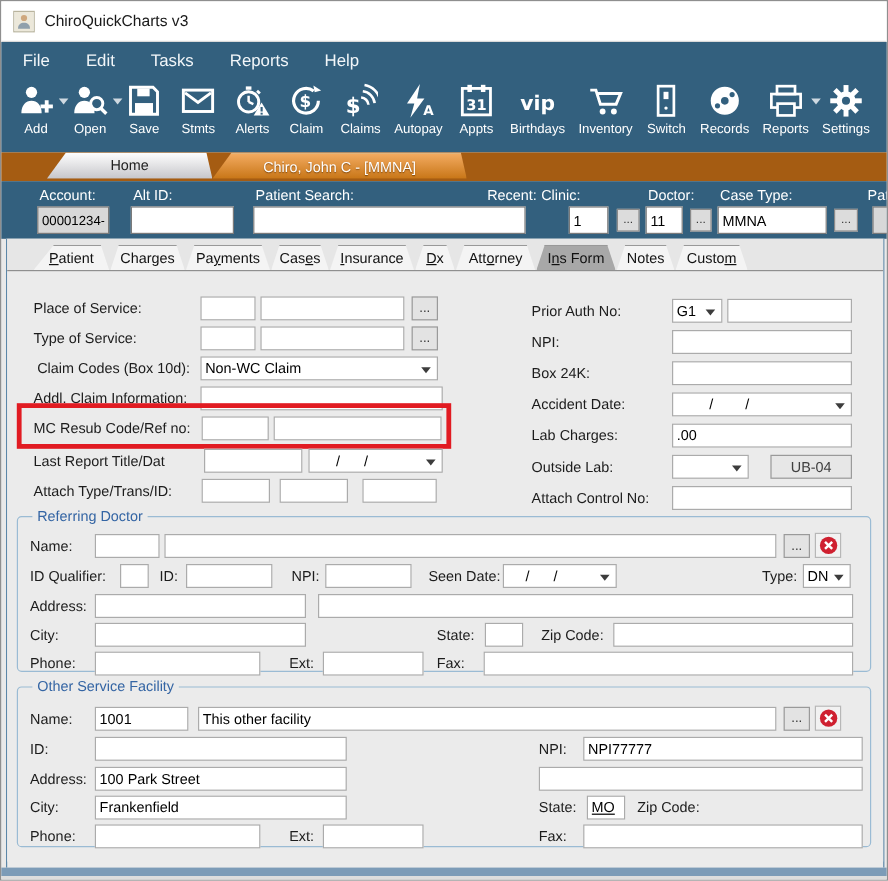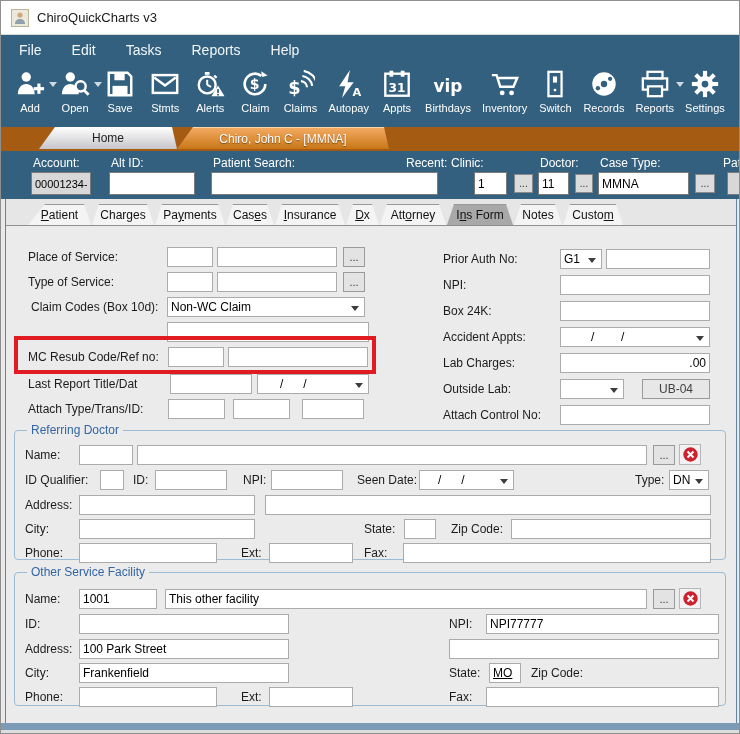--- a/index.html
+++ b/index.html
@@ -40,21 +40,21 @@
   .client{position:absolute;left:4px;top:198px;width:732px;height:524px;background:#EBEBEB;border-left:1px solid #5C87A8;border-right:1px solid #5C87A8;}
   .tabstrip{position:relative;height:26px;padding-top:5px;display:flex;align-items:flex-end;padding-left:22px;background:#E6E6E6;}
   .mtab{height:21px;display:flex;align-items:center;justify-content:center;font-size:12px;color:#111;background:#F4F4F4;clip-path:polygon(7px 0,calc(100% - 7px) 0,100% 100%,0 100%);padding:0 4px;margin-right:1px;border-top:1px solid #999;}
   .mtab:first-child{clip-path:polygon(17px 0,calc(100% - 7px) 0,100% 100%,0 100%);}
   .mtab.sel{background:#A8A8A8;font-weight:normal;}
   .mtab u{text-decoration:underline;}
   .pane{position:relative;height:493px;border-top:1px solid #8f8f8f;background:#EBEBEB;}
 
   .lbl{position:absolute;font-size:12px;color:#1c1c1c;white-space:nowrap;line-height:20px;}
   .fld{position:absolute;height:20px;border:1px solid #ABABAB;background:#fff;font-size:12px;font-family:"Liberation Sans",sans-serif;padding:0 3px;}
-  .fld.num{text-align:right;}
+  .fld.num{text-align:left;}
   .combo{position:absolute;height:20px;border:1px solid #ABABAB;background:#fff;font-size:12px;display:flex;align-items:center;padding:0 3px;white-space:pre;}
   .combo .arr{position:absolute;right:5px;top:8px;width:0;height:0;border-left:4px solid transparent;border-right:4px solid transparent;border-top:5px solid #3c3c3c;}
   .dots{position:absolute;height:20px;background:#E3E3E3;border:1px solid #9a9a9a;font-size:11px;line-height:6px;color:#333;padding:0;}
   .ub04{position:absolute;height:20px;background:#E7E7E7;border:1px solid #9a9a9a;font-size:12px;color:#404040;padding:0;}
   .xbtn{position:absolute;width:22px;height:21px;background:#f2f2f2;border:1px solid #b7b7b7;padding:0;}
   .xbtn svg{width:17px;height:17px;display:block;margin:1px auto;}
 
   .redbox{position:absolute;border:4px solid #E11B22;pointer-events:none;}
 
   .group{position:absolute;border:1px solid #9ABBD4;border-radius:4px;}
@@ -308,20 +308,21 @@
       <button class="dots" style="left:337px;top:21px;width:22px">...</button>
 
       <span class="lbl" style="left:22px;top:46px">Type of Service:</span>
       <input class="fld" style="left: 161px; top: 46px; width: 46px;" value="">
       <input class="fld" style="left: 211px; top: 46px; width: 120px;" value="">
       <button class="dots" style="left:337px;top:46px;width:22px">...</button>
 
       <span class="lbl" style="left:25px;top:71px">Claim Codes (Box 10d):</span>
       <div class="combo" style="left:161px;top:71px;width:198px"><span>Non-WC Claim</span><span class="arr"></span></div>
 
+      <span class="lbl" style="left:22px;top:96px">Addl. Claim Information:</span>
       <input class="fld" style="left: 161px; top: 96px; width: 202px;" value="">
 
       <span class="lbl" style="left:22px;top:121px">MC Resub Code/Ref no:</span>
       <input class="fld" style="left: 162px; top: 121px; width: 56px;" value="">
       <input class="fld" style="left: 222px; top: 121px; width: 140px;" value="">
       <div class="redbox" style="left:8px;top:110px;width:362px;height:38px"></div>
 
       <span class="lbl" style="left:22px;top:148px">Last  Report Title/Dat</span>
       <input class="fld" style="left: 164px; top: 148px; width: 82px;" value="">
       <div class="combo" style="left:251px;top:148px;width:112px;padding-left:22px"><span>/      /</span><span class="arr"></span></div>
@@ -334,21 +335,21 @@
       <span class="lbl" style="left:437px;top:23px">Prior Auth No:</span>
       <div class="combo" style="left:554px;top:23px;width:42px"><span>G1</span><span class="arr"></span></div>
       <input class="fld" style="left: 600px; top: 23px; width: 104px;" value="">
 
       <span class="lbl" style="left:437px;top:49px">NPI:</span>
       <input class="fld" style="left: 554px; top: 49px; width: 150px;" value="">
 
       <span class="lbl" style="left:437px;top:75px">Box 24K:</span>
       <input class="fld" style="left: 554px; top: 75px; width: 150px;" value="">
 
-      <span class="lbl" style="left:437px;top:101px">Accident Appts:</span>
+      <span class="lbl" style="left:437px;top:101px">Accident Date:</span>
       <div class="combo" style="left:554px;top:101px;width:150px;padding-left:30px"><span>/        /</span><span class="arr"></span></div>
 
       <span class="lbl" style="left:437px;top:127px">Lab Charges:</span>
       <input class="fld num" style="left: 554px; top: 127px; width: 150px;" value=".00">
 
       <span class="lbl" style="left:437px;top:153px">Outside Lab:</span>
       <div class="combo" style="left:554px;top:153px;width:64px"><span></span><span class="arr"></span></div>
       <button class="ub04" style="left:636px;top:153px;width:68px">UB-04</button>
 
       <span class="lbl" style="left:437px;top:179px">Attach Control No:</span>

